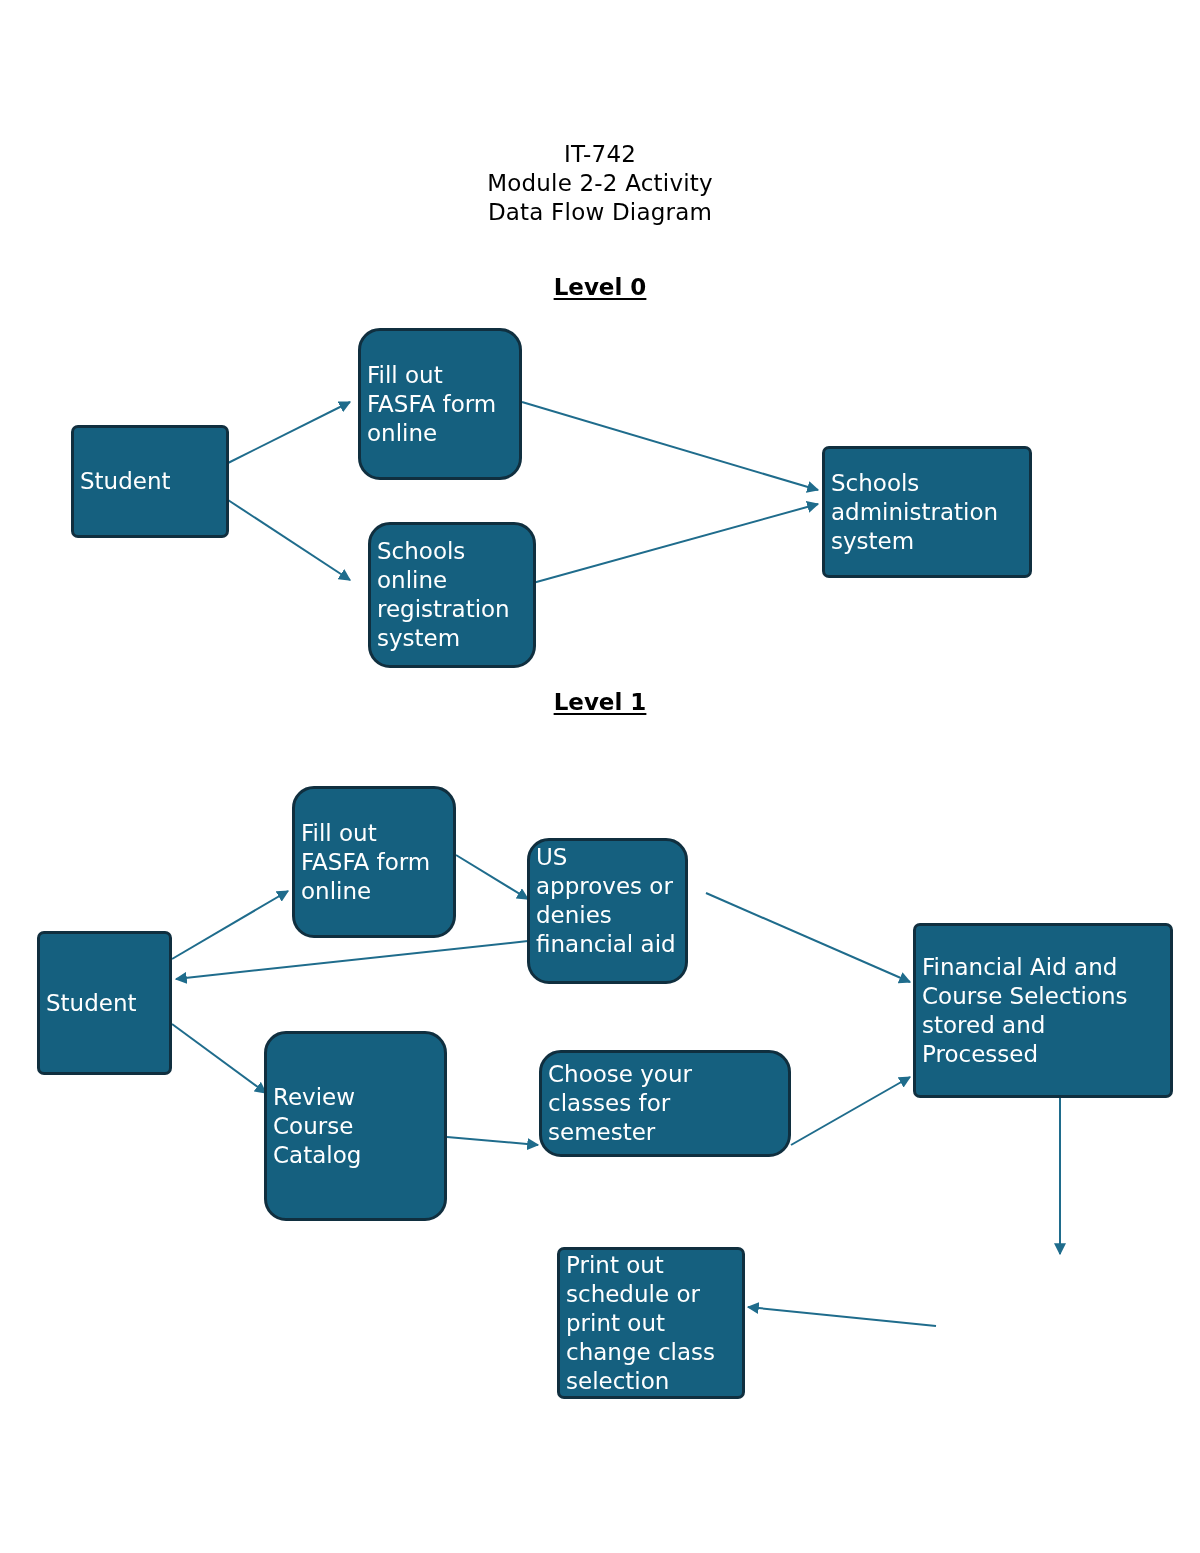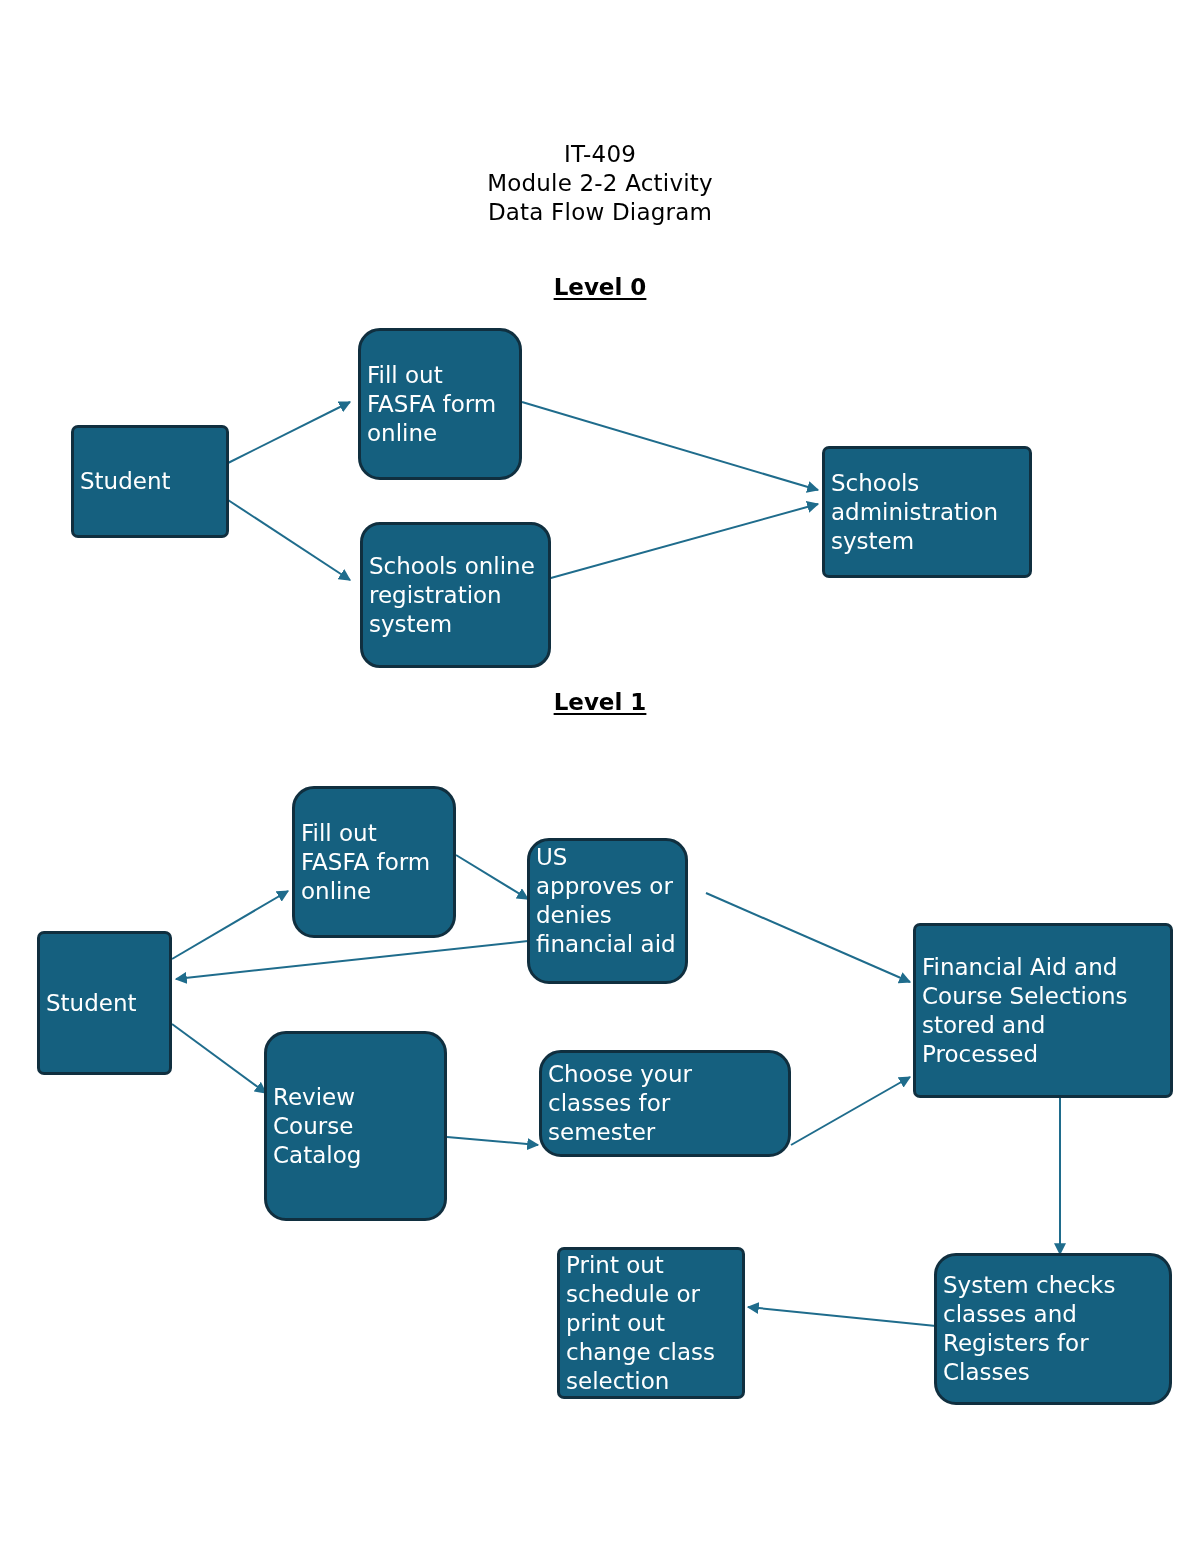--- a/index.html
+++ b/index.html
@@ -88,21 +88,21 @@
     position: relative;
     top: -2px;
   }
 </style>
 </head>
 <body>
 
 <div id="canvas">
 
   <div class="doc-title">
-    <div>IT-409</div>
+    <div>IT-742</div>
     <div>Module 2-2 Activity</div>
     <div>Data Flow Diagram</div>
   </div>
 
   <div class="level-heading" id="level0-heading">
     <span>Level 0</span>
   </div>
   <div class="level-heading" id="level1-heading">
     <span>Level 1</span>
   </div>
@@ -142,21 +142,21 @@
   </svg>
 
   <div class="node sharp" id="l0-student" style="left:71px; top:425px; width:158px; height:113px;">
     <span class="label">Student</span>
   </div>
 
   <div class="node rounded" id="l0-fasfa" style="left:358px; top:328px; width:164px; height:152px;">
     <span class="label">Fill out FASFA form online</span>
   </div>
 
-  <div class="node rounded" id="l0-registration" style="left:360px; top:522px; width:191px; height:146px;border-radius:20px;">
+  <div class="node rounded" id="l0-registration" style="left:368px; top:522px; width:168px; height:146px;">
     <span class="label">Schools online registration system</span>
   </div>
 
   <div class="node sharp" id="l0-admin" style="left:822px; top:446px; width:210px; height:132px;">
     <span class="label">Schools administration system</span>
   </div>
 
   <div class="node sharp" id="l1-student" style="left:37px; top:931px; width:135px; height:144px;">
     <span class="label">Student</span>
   </div>
@@ -178,17 +178,14 @@
   </div>
 
   <div class="node rounded" id="l1-choose" style="left:539px; top:1050px; width:252px; height:107px;">
     <span class="label">Choose your classes for semester</span>
   </div>
 
   <div class="node sharp" id="l1-print" style="left:557px; top:1247px; width:188px; height:152px;">
     <span class="label">Print out schedule or print out change class selection</span>
   </div>
 
-  <div class="node rounded" id="l1-register" style="left:934px; top:1253px; width:238px; height:152px;">
-    <span class="label">System checks classes and Registers for Classes</span>
-  </div>
 
 </div>
 
 </body></html>

